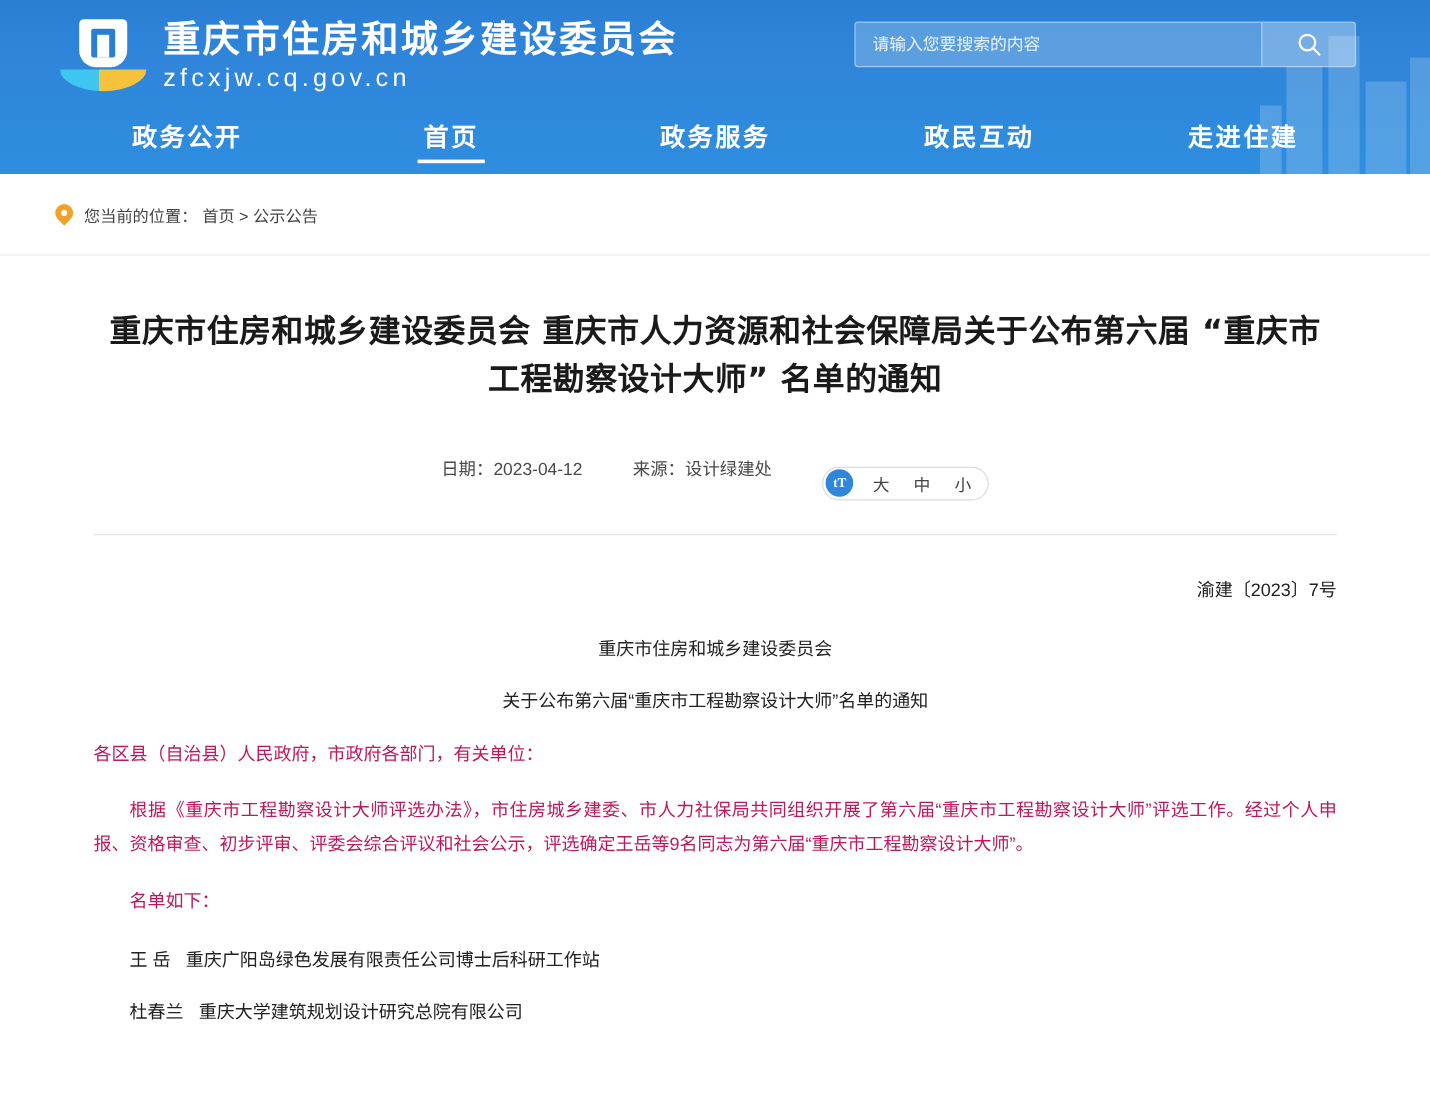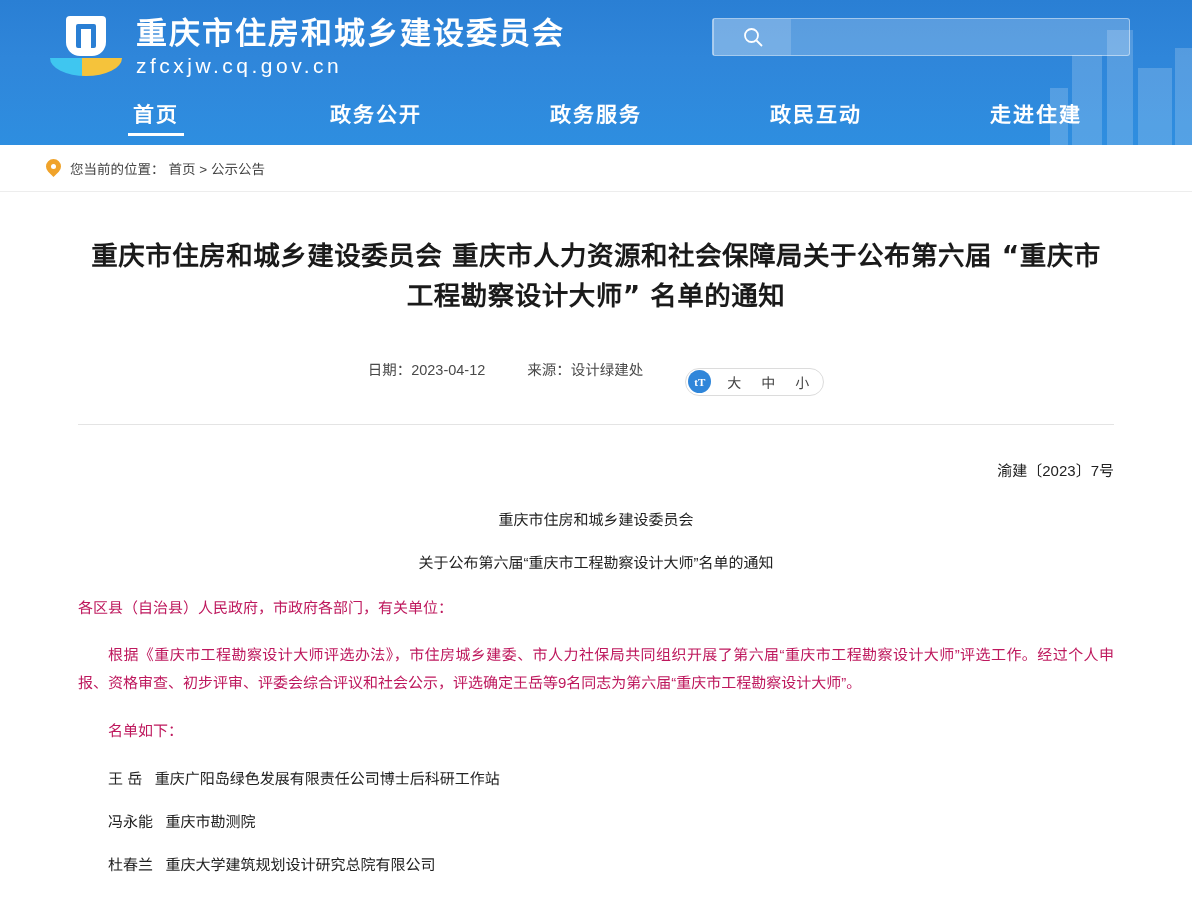--- a/index.html
+++ b/index.html
@@ -118,21 +118,21 @@
   .nav-item.active::after {
     content: "";
     position: absolute;
     bottom: 6px; left: 50%; transform: translateX(-50%);
     width: 56px; height: 3px;
     background: #ffffff;
   }
 
   
   .breadcrumb-bar {
-    height: 47px;
+    height: 68px;
     display: flex; align-items: center;
     padding-left: 46px;
     font-size: 13.5px;
     color: #555;
     border-bottom: 1px solid #ededed;
   }
   .pin-icon {
     width: 15px; height: 18px; margin-right: 9px;
     display: inline-block; position: relative;
   }
@@ -248,32 +248,33 @@
     <div class="logo-mark">
       <div class="shield"></div>
       <div class="swoosh"></div>
     </div>
     <div class="logo-text">
       <div class="logo-cn">重庆市住房和城乡建设委员会</div>
       <div class="logo-en">zfcxjw.cq.gov.cn</div>
     </div>
 
     <div class="search-box">
+      <input class="search-input" type="text" placeholder="请输入您要搜索的内容" style="">
       <button class="search-btn">
         <svg width="24" height="24" viewBox="0 0 24 24" fill="none" stroke="#ffffff" stroke-width="1.8">
           <circle cx="10.5" cy="10.5" r="6.5"></circle>
           <line x1="15.5" y1="15.5" x2="21" y2="21"></line>
         </svg>
       </button>
     </div>
   </div>
 
   <div class="nav">
+    <div class="nav-item">政务公开</div>
     <div class="nav-item active">首页</div>
-    <div class="nav-item">政务公开</div>
     <div class="nav-item">政务服务</div>
     <div class="nav-item">政民互动</div>
     <div class="nav-item">走进住建</div>
   </div>
 </div>
 
 <div class="breadcrumb-bar">
   <span class="pin-icon"></span>
   <span class="crumb-label">您当前的位置：</span>
   <span class="crumb-path">首页 &gt; 公示公告</span>
@@ -303,21 +304,17 @@
 
   <p class="doc-para">各区县（自治县）人民政府，市政府各部门，有关单位：</p>
   <p class="doc-para indent">根据《重庆市工程勘察设计大师评选办法》，市住房城乡建委、市人力社保局共同组织开展了第六届“重庆市工程勘察设计大师”评选工作。经过个人申报、资格审查、初步评审、评委会综合评议和社会公示，评选确定王岳等9名同志为第六届“重庆市工程勘察设计大师”。</p>
   <p class="doc-para indent">名单如下：</p>
 
   <div class="doc-list-item">
     <span>王 岳</span>
     &nbsp;&nbsp;<span>重庆广阳岛绿色发展有限责任公司博士后科研工作站</span>
   </div>
   <div class="doc-list-item">
-    <span>冯永能</span>
-    &nbsp;&nbsp;<span>重庆市勘测院</span>
-  </div>
-  <div class="doc-list-item">
     <span>杜春兰</span>
     &nbsp;&nbsp;<span>重庆大学建筑规划设计研究总院有限公司</span>
   </div>
 
 </div>
 
 </body></html>

